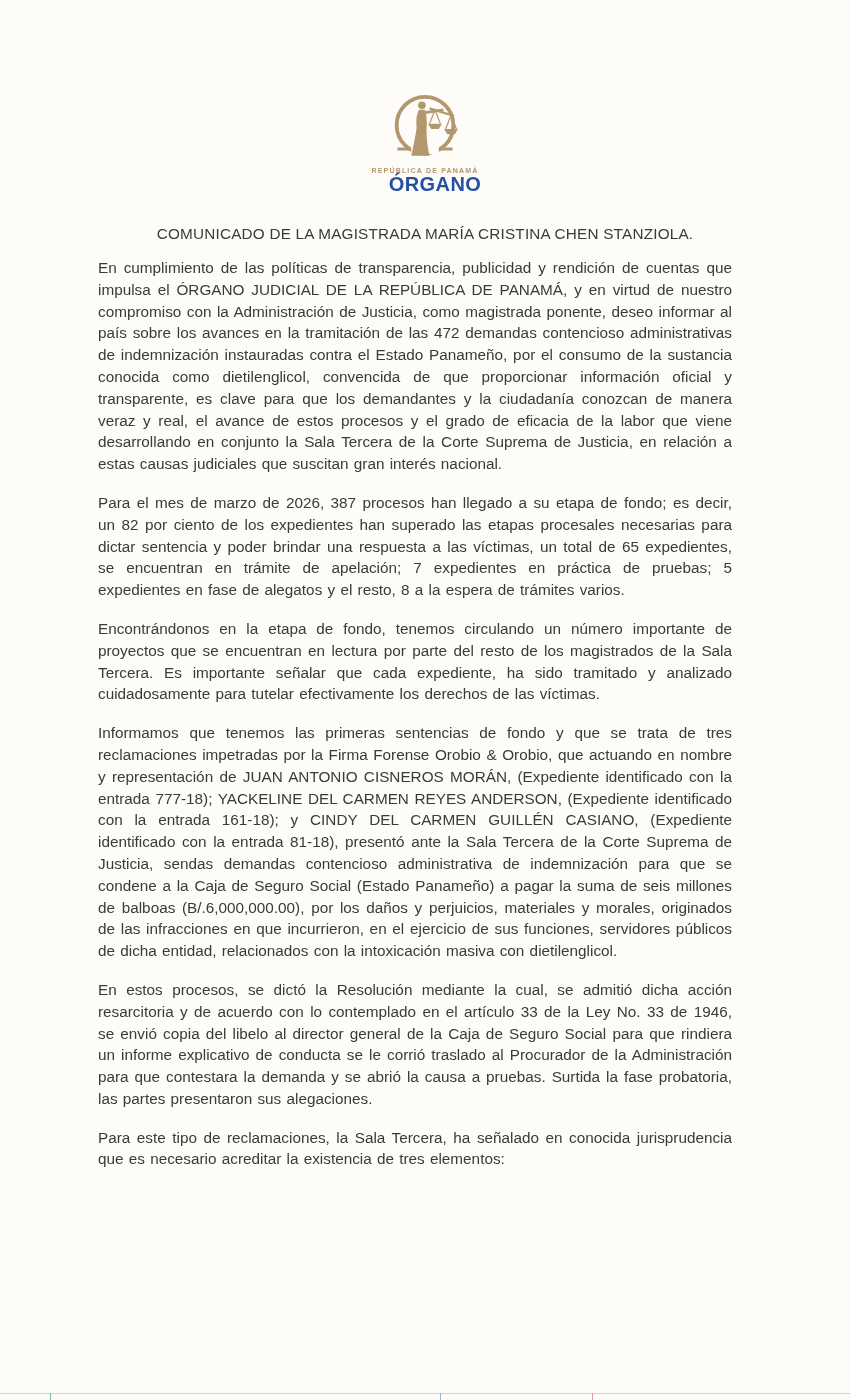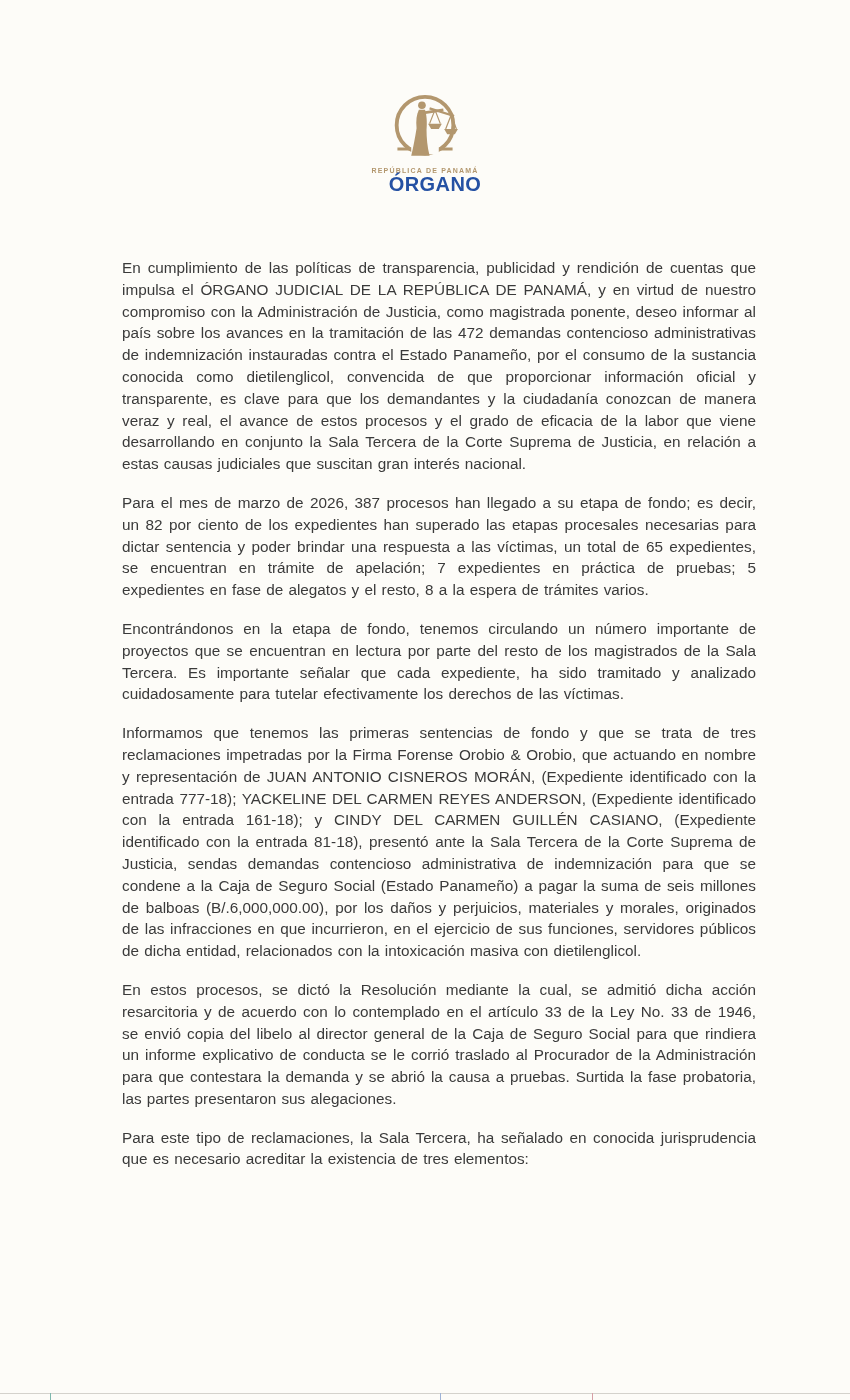--- a/index.html
+++ b/index.html
@@ -60,21 +60,21 @@
     margin: 0;
     text-align: center;
     font-size: 15.3px;
     font-weight: normal;
     letter-spacing: 0.2px;
     color: #3a3a3a;
   }
   .doc-body {
     position: absolute;
     top: 257px;
-    left: 122px;
+    left: 98px;
     width: 634px;
   }
   .doc-body p {
     margin: 0 0 17px 0;
     font-size: 15.3px;
     line-height: 21.8px;
     text-align: justify;
     word-spacing: 1px;
     color: #3a3a3a;
   }
@@ -128,20 +128,21 @@
       <path d="M94 29 L87 47 M94 29 L101 47" stroke="#b3976e" stroke-width="1.6"></path>
 
       <path d="M85 47 L103 47 L99 54 L89 54 Z" fill="#b3976e"></path>
     </svg>
     <div class="logo-country">REPÚBLICA DE PANAMÁ</div>
     <div class="logo-org">
       <div>ÓRGANO</div>
     </div>
   </header>
 
+  <h1 class="doc-title">COMUNICADO DE LA MAGISTRADA MARÍA CRISTINA CHEN STANZIOLA.</h1>
 
   <main class="doc-body">
     <p>En cumplimiento de las políticas de transparencia, publicidad y rendición de cuentas que impulsa el ÓRGANO JUDICIAL DE LA REPÚBLICA DE PANAMÁ, y en virtud de nuestro compromiso con la Administración de Justicia, como magistrada ponente, deseo informar al país sobre los avances en la tramitación de las 472 demandas contencioso administrativas de indemnización instauradas contra el Estado Panameño, por el consumo de la sustancia conocida como dietilenglicol, convencida de que proporcionar información oficial y transparente, es clave para que los demandantes y la ciudadanía conozcan de manera veraz y real, el avance de estos procesos y el grado de eficacia de la labor que viene desarrollando en conjunto la Sala Tercera de la Corte Suprema de Justicia, en relación a estas causas judiciales que suscitan gran interés nacional.</p>
     <p>Para el mes de marzo de 2026, 387 procesos han llegado a su etapa de fondo; es decir, un 82 por ciento de los expedientes han superado las etapas procesales necesarias para dictar sentencia y poder brindar una respuesta a las víctimas, un total de 65 expedientes, se encuentran en trámite de apelación; 7 expedientes en práctica de pruebas; 5 expedientes en fase de alegatos y el resto, 8 a la espera de trámites varios.</p>
     <p>Encontrándonos en la etapa de fondo, tenemos circulando un número importante de proyectos que se encuentran en lectura por parte del resto de los magistrados de la Sala Tercera.  Es importante señalar que cada expediente, ha sido tramitado y analizado cuidadosamente para tutelar efectivamente los derechos de las víctimas.</p>
     <p>Informamos que tenemos las primeras sentencias de fondo y que se trata de tres reclamaciones impetradas por la Firma Forense Orobio &amp; Orobio, que actuando en nombre y representación de JUAN ANTONIO CISNEROS MORÁN,  (Expediente identificado con la entrada 777-18); YACKELINE DEL CARMEN REYES ANDERSON, (Expediente identificado con la entrada 161-18);  y CINDY DEL CARMEN GUILLÉN CASIANO, (Expediente identificado con la entrada 81-18), presentó ante la Sala Tercera de la Corte Suprema de Justicia, sendas demandas contencioso administrativa de indemnización para que se condene a la Caja de Seguro Social (Estado Panameño) a pagar  la suma de seis millones de balboas (B/.6,000,000.00), por los daños y perjuicios, materiales y morales, originados de las infracciones en que incurrieron, en el ejercicio de sus funciones, servidores públicos de dicha entidad, relacionados con la intoxicación masiva con dietilenglicol.</p>
     <p>En estos procesos, se dictó la Resolución mediante la cual, se admitió dicha acción resarcitoria y de acuerdo con lo contemplado en el artículo 33 de la Ley No. 33 de 1946, se envió copia del libelo al director general de la Caja de Seguro Social para que rindiera un informe explicativo de conducta se le corrió traslado al Procurador de la Administración para que contestara la demanda y se abrió la causa a pruebas. Surtida la fase probatoria, las partes presentaron sus alegaciones.</p>
     <p>Para este tipo de reclamaciones, la Sala Tercera, ha señalado en conocida jurisprudencia que es necesario acreditar la existencia de tres elementos:</p>
   </main>
 

